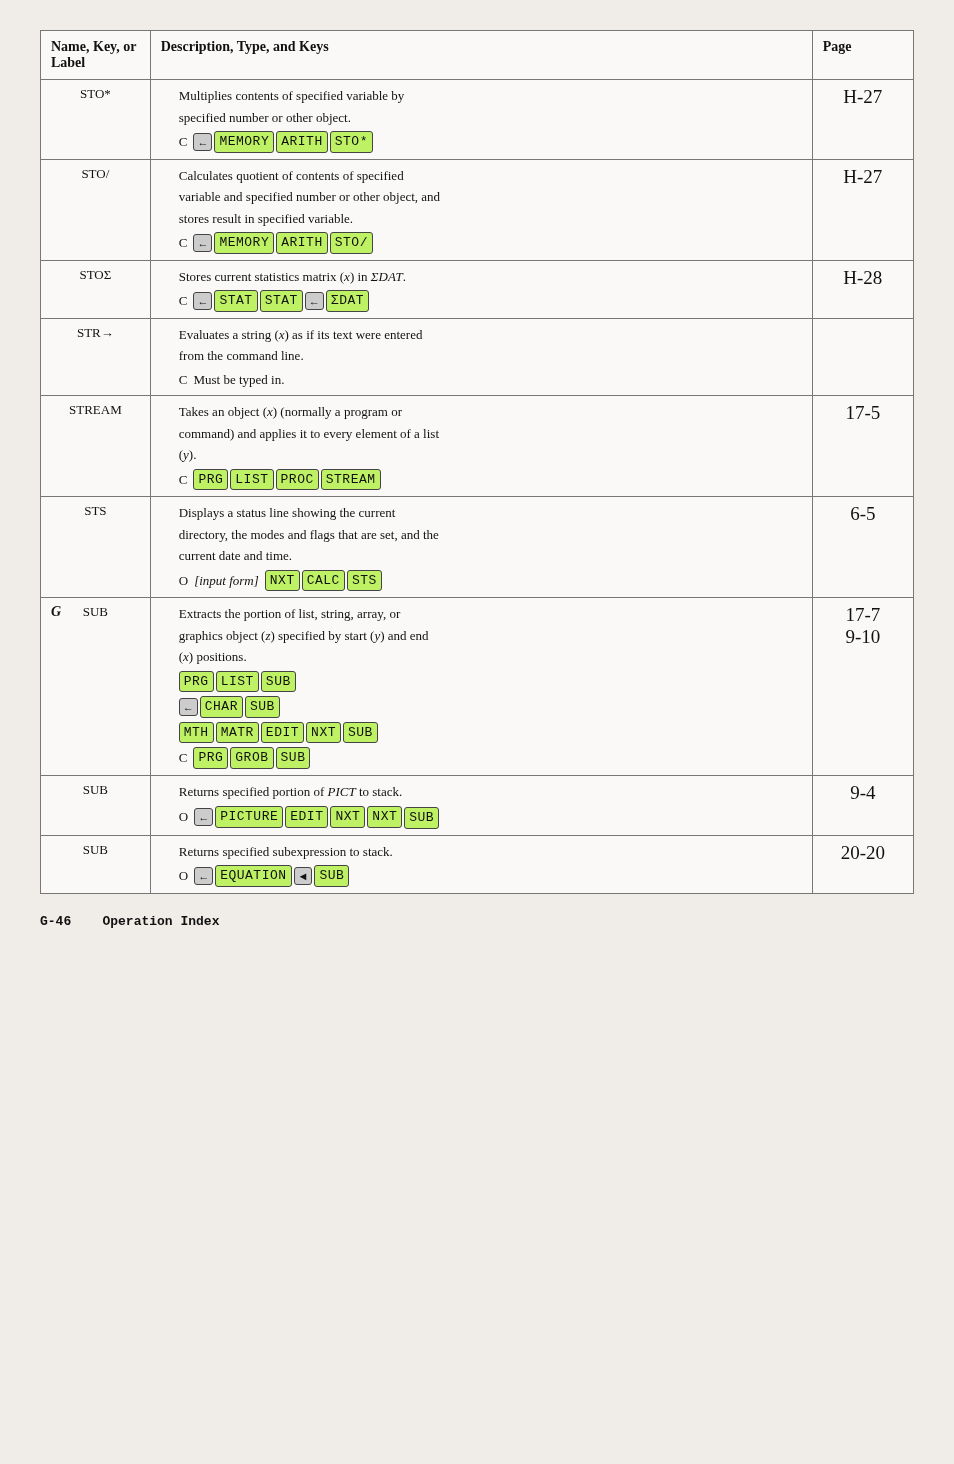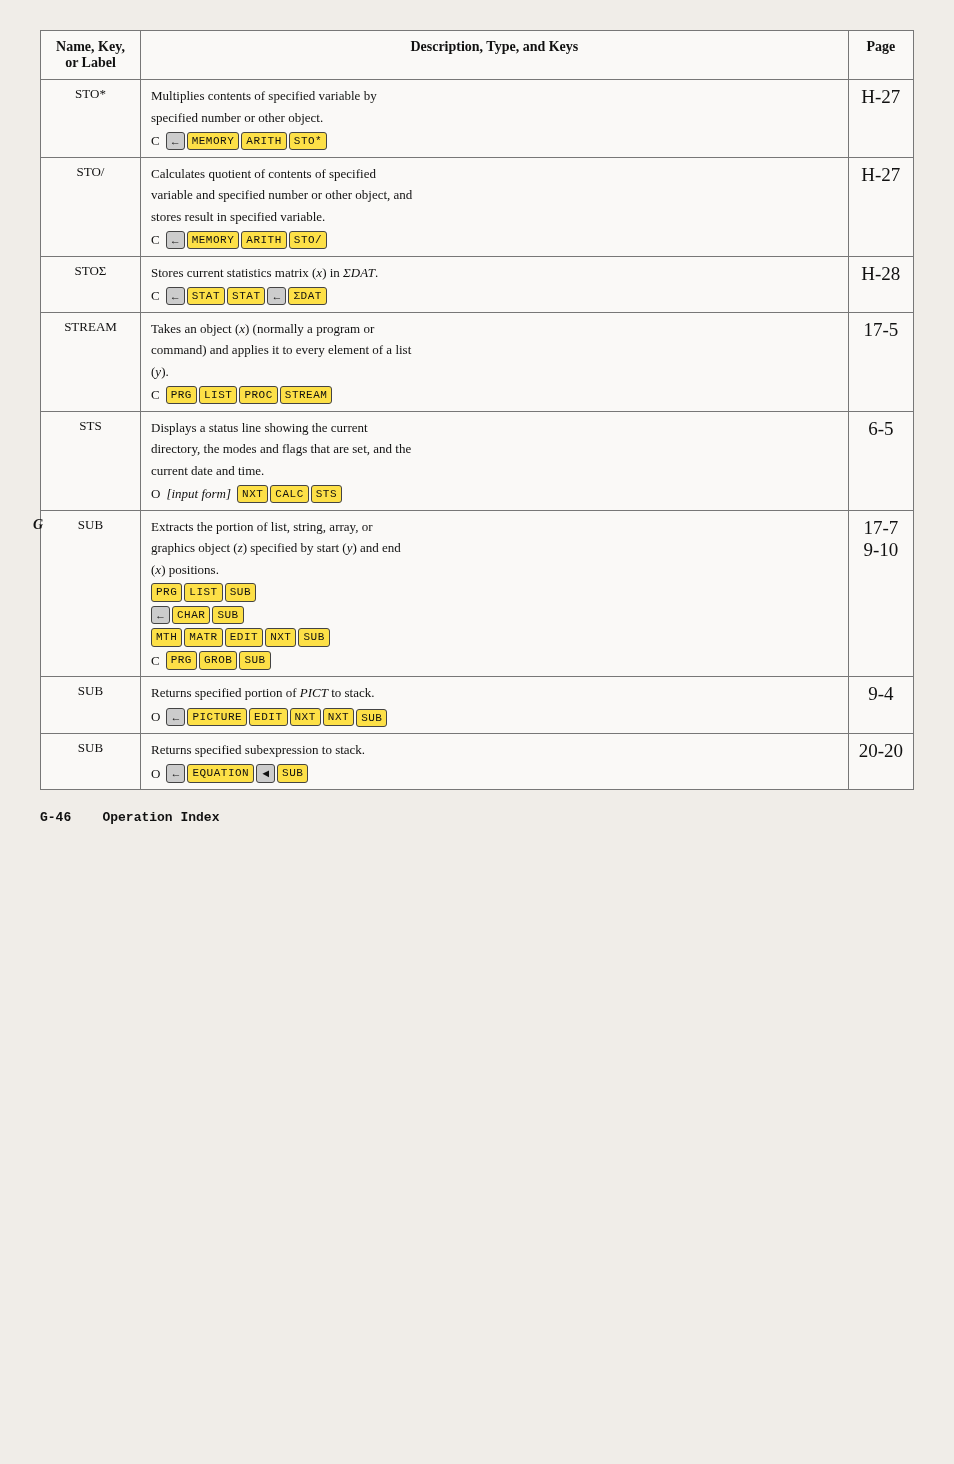--- a/index.html
+++ b/index.html
@@ -15,25 +15,25 @@
       margin: 0 auto;
     }
     table.main-table {
       width: 100%;
       border-collapse: collapse;
       border: 1.5px solid #555;
       background: #faf9f7;
     }
     table.main-table th, table.main-table td {
       border: 1px solid #777;
-      padding: 6px 10px;
+      padding: 6px 28px;
       vertical-align: top;
     }
     table.main-table thead th {
-      text-align: center;
+      text-align: left;
       font-weight: bold;
       font-size: 14px;
       background: #faf9f7;
       padding: 8px 10px;
     }
     thead th:first-child {
       width: 100px;
     }
     thead th:last-child {
       width: 60px;
@@ -68,23 +68,23 @@
     }
     .type-label {
       margin-right: 4px;
       font-size: 13px;
     }
     .kbd {
       display: inline-block;
       border: 1px solid #444;
       border-radius: 3px;
       padding: 0px 4px;
-      font-size: 11px;
+      font-size: 13px;
       font-family: 'Courier New', monospace;
-      background: #fde047;
+      background: #bef264;
       white-space: nowrap;
       letter-spacing: 0.5px;
     }
     .kbd-back {
       display: inline-block;
       border: 1px solid #444;
       border-radius: 3px;
       padding: 0px 3px;
       font-size: 11px;
       background: #ccc;
@@ -161,20 +161,34 @@
               <span class="kbd-back">←</span>
               <span class="kbd">STAT</span>
               <span class="kbd">STAT</span>
               <span class="kbd-back">←</span>
               <span class="kbd">ΣDAT</span>
             </div>
           </td>
           <td class="page-col">H-28</td>
         </tr>
         <tr class="sub-entry">
+          <td class="name-col">STR→</td>
+          <td class="desc-col">
+            <div>
+              <div class="desc-line">Evaluates a string (<i>x</i>) as if its text were entered</div>
+              <div class="desc-line">from the command line.</div>
+            </div>
+            <div class="key-row">
+              <span class="type-label">C</span>
+              <span>Must be typed in.</span>
+            </div>
+          </td>
+          <td class="page-col"></td>
+        </tr>
+        <tr class="sub-entry">
           <td class="name-col">STREAM</td>
           <td class="desc-col">
             <div>
               <div class="desc-line">Takes an object (<i>x</i>) (normally a program or</div>
               <div class="desc-line">command) and applies it to every element of a list</div>
               <div class="desc-line">(<i>y</i>).</div>
             </div>
             <div class="key-row">
               <span class="type-label">C</span>
               <span class="kbd">PRG</span>

